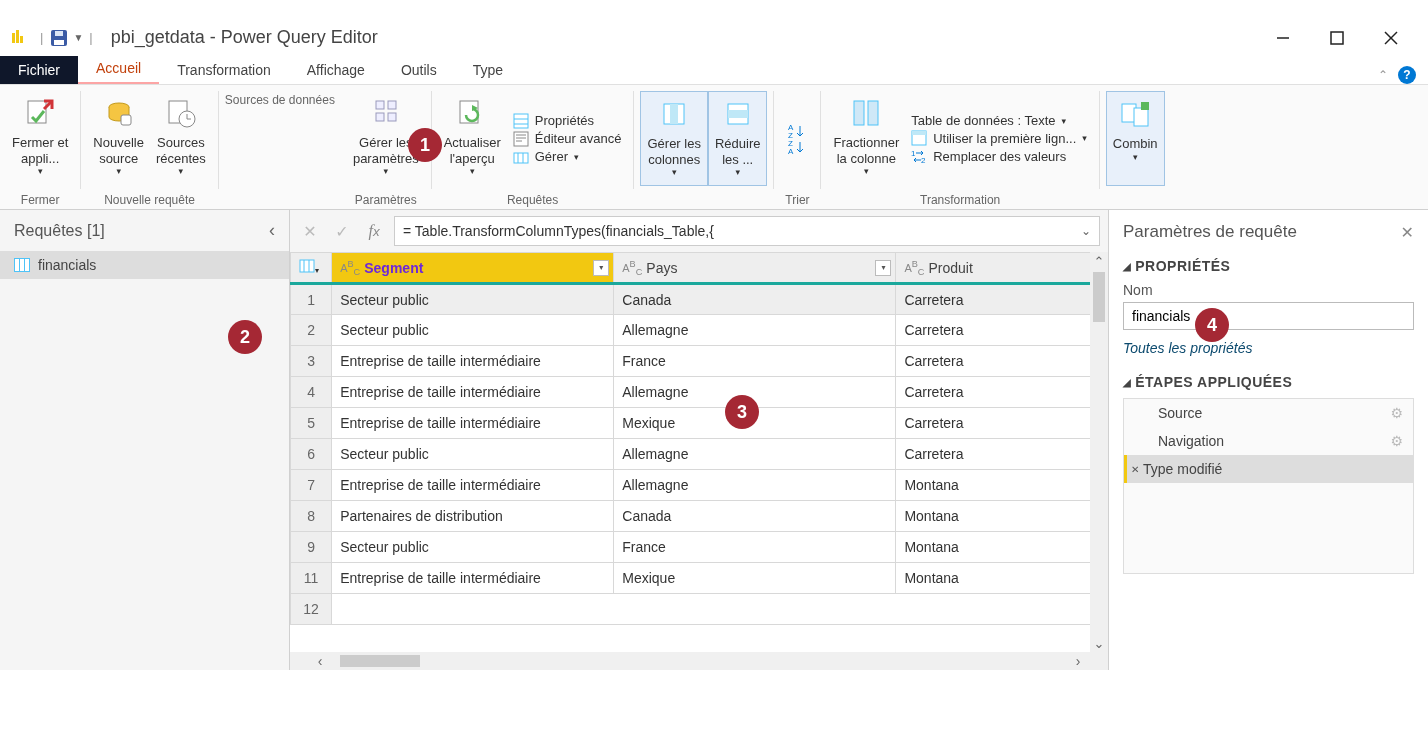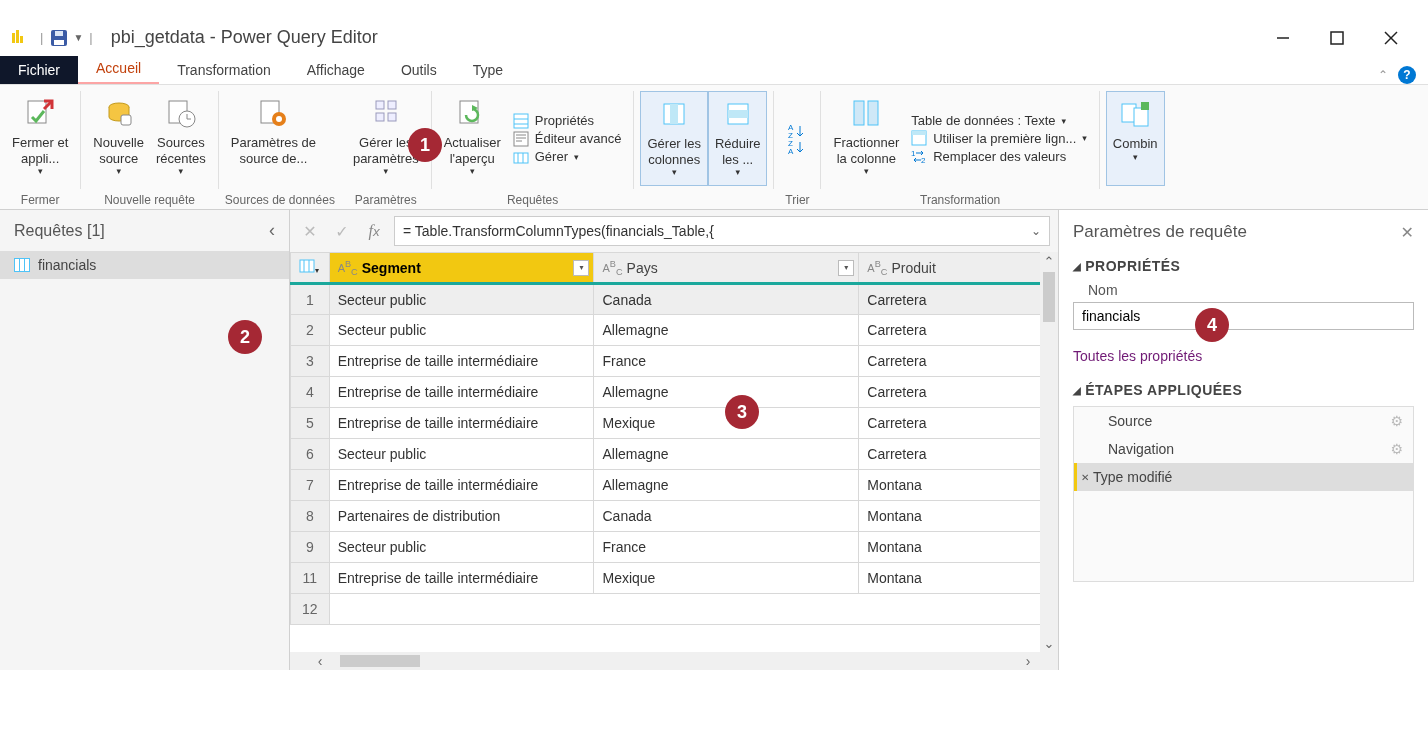--- a/index.html
+++ b/index.html
@@ -58,44 +58,44 @@
 
 .grid-wrap { flex: 1; overflow: hidden; position: relative; }
 .grid { width: 100%; border-collapse: collapse; font-size: 14px; }
 .grid th, .grid td { border: 1px solid #d8d8d8; padding: 5px 8px; text-align: left; height: 31px; }
 .grid th { background: #eee; font-weight: normal; position: relative; }
 .grid th.rowhead-corner { width: 35px; background: #eee; }
 .grid th .colhead { display: flex; align-items: center; gap: 4px; }
 .grid th .type-badge { font-size: 11px; color: #888; }
 .grid th .colname { color: #444; }
 .grid th.selected { background: #F2C811; }
-.grid th.selected .colname { font-weight: 600; color: #000000; }
+.grid th.selected .colname { font-weight: 600; color: #6d28d9; }
 .grid th .coldrop { position: absolute; right: 4px; top: 50%; transform: translateY(-50%); width: 16px; height: 16px; border: 1px solid #bbb; background: #fff; display: flex; align-items: center; justify-content: center; font-size: 8px; color: #555; }
 .grid td.rownum { background: #eee; text-align: center; color: #666; width: 35px; }
 .grid tbody tr:nth-child(1) td { background: #eeeeee; }
 .grid th { border-bottom: 3px solid #1aa89c; }
 
 .vscroll { position: absolute; right: 0; top: 42px; bottom: 18px; width: 18px; background: #f0f0f0; display: flex; flex-direction: column; align-items: center; }
 .vscroll .arrow { height: 18px; display: flex; align-items: center; justify-content: center; color: #666; width: 100%; }
 .vscroll .thumb { width: 12px; height: 50px; background: #ccc; margin-top: 2px; }
 .hscroll { height: 18px; display: flex; align-items: center; background: #f0f0f0; padding: 0 20px; }
 .hscroll .arrow { width: 20px; text-align: center; color: #666; font-size: 14px; }
 .hscroll .track { flex: 1; position: relative; height: 12px; }
 .hscroll .thumb { position: absolute; left: 10px; width: 80px; height: 12px; background: #ccc; }
 
 
-.props { width: 370px; border-left: 1px solid #d0d0d0; background: #fff; padding: 8px 14px; position: relative; }
+.props { width: 320px; border-left: 1px solid #d0d0d0; background: #fff; padding: 8px 14px; position: relative; }
 .props-head { display: flex; align-items: center; font-size: 17px; color: #555; padding: 4px 0 10px; }
 .props-head .close { margin-left: auto; color: #888; font-size: 16px; }
 .props-section { margin: 6px 0; }
 .props-section .sec-title { font-weight: 600; font-size: 14px; letter-spacing: 0.5px; color: #444; display: flex; align-items: center; gap: 4px; }
 .props-section .sec-title .tri { font-size: 10px; }
-.props .label { font-size: 14px; color: #555; margin: 8px 15px 4px; }
+.props .label { font-size: 14px; color: #555; margin: 8px 0 4px; }
 .props input[type=text] { width: 100%; border: 1px solid #bbb; padding: 5px 8px; font-size: 14px; }
-.props .link { color: #701a75; font-size: 14px; margin-top: 18px; display: block; }
+.props .link { color: #0c4a6e; font-size: 14px; margin-top: 10px; display: block; font-style: italic; }
 .steps { border: 1px solid #ddd; margin-top: 8px; background: #fafafa; }
 .step { padding: 6px 10px 6px 34px; display: flex; align-items: center; font-size: 14px; color: #444; position: relative; }
 .step .gear { margin-left: auto; color: #bbb; font-size: 14px; }
 .step.selected { background: #ddd; border-left: 3px solid #F2C811; padding-left: 16px; }
 .step.selected::before { content: "✕"; position: absolute; left: 4px; font-size: 10px; color: #555; }
 
 
 .callout { position: absolute; width: 34px; height: 34px; border-radius: 50%; background: #a52834; color: #fff; display: flex; align-items: center; justify-content: center; font-size: 18px; font-weight: 600; z-index: 50; }
 </style>
 </head>
@@ -199,33 +199,20 @@
         <span style="white-space:pre-line">Sources
 récentes</span>
           <span class="drop">▾</span>
       </div>
     </div>
     <div class="grouplabel">Nouvelle requête</div>
   </div>
   <div class="ribbon-sep"></div>
 
   <div class="ribbon-group">
-    <div class="buttons">
-      <div class="rbtn">
-        <div class="ico">
-            <svg viewBox="0 0 32 32">
-              <rect x="4" y="4" width="18" height="22" fill="#fff" stroke="#888"></rect>
-              <circle cx="22" cy="22" r="7" fill="#e57f1a"></circle>
-              <circle cx="22" cy="22" r="3" fill="#fff"></circle>
-            </svg>
-          </div>
-        <span style="white-space:pre-line">Paramètres de
-source de...</span>
-      </div>
-    </div>
     <div class="grouplabel" style="white-space:nowrap">Sources de données</div>
   </div>
 
   <div class="ribbon-group">
     <div class="buttons">
       <div class="rbtn">
         <div class="ico">
             <svg viewBox="0 0 32 32">
               <rect x="6" y="4" width="8" height="8" fill="#eef" stroke="#99b"></rect>
               <rect x="18" y="4" width="8" height="8" fill="#eef" stroke="#99b"></rect>

